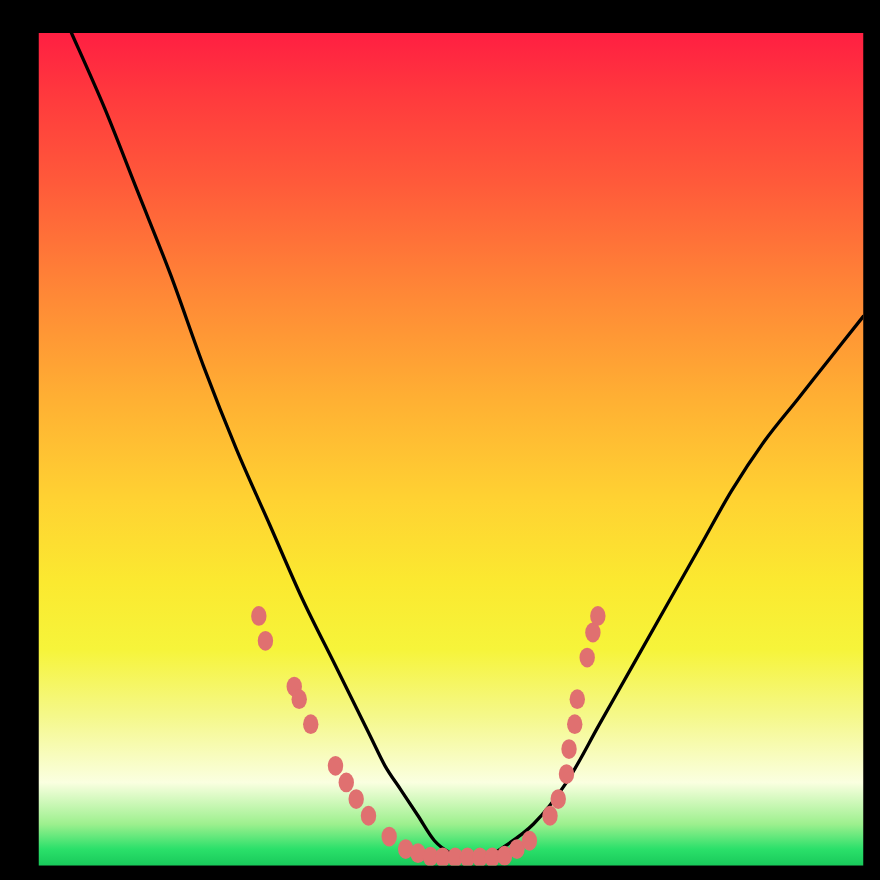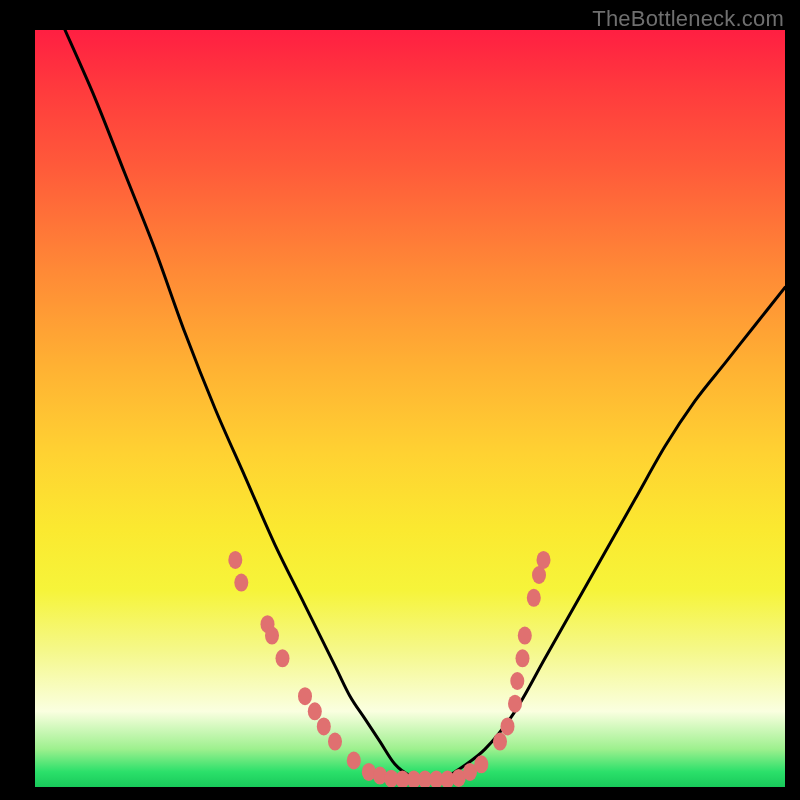--- a/index.html
+++ b/index.html
@@ -100,14 +100,13 @@
           <ellipse cx="480.0" cy="673.7" rx="7" ry="9" fill="#e07070" stroke="#e07070" stroke-width="0"></ellipse>
           <ellipse cx="482.3" cy="651.0" rx="7" ry="9" fill="#e07070" stroke="#e07070" stroke-width="0"></ellipse>
           <ellipse cx="487.5" cy="628.3" rx="7" ry="9" fill="#e07070" stroke="#e07070" stroke-width="0"></ellipse>
           <ellipse cx="489.8" cy="605.6" rx="7" ry="9" fill="#e07070" stroke="#e07070" stroke-width="0"></ellipse>
           <ellipse cx="498.8" cy="567.8" rx="7" ry="9" fill="#e07070" stroke="#e07070" stroke-width="0"></ellipse>
           <ellipse cx="504.0" cy="545.0" rx="7" ry="9" fill="#e07070" stroke="#e07070" stroke-width="0"></ellipse>
           <ellipse cx="508.5" cy="529.9" rx="7" ry="9" fill="#e07070" stroke="#e07070" stroke-width="0"></ellipse>
         </g>
     </svg>
   </div>
-  <div class="watermark">TheBottleneck.com</div>
 </div>
 
 </body></html>

